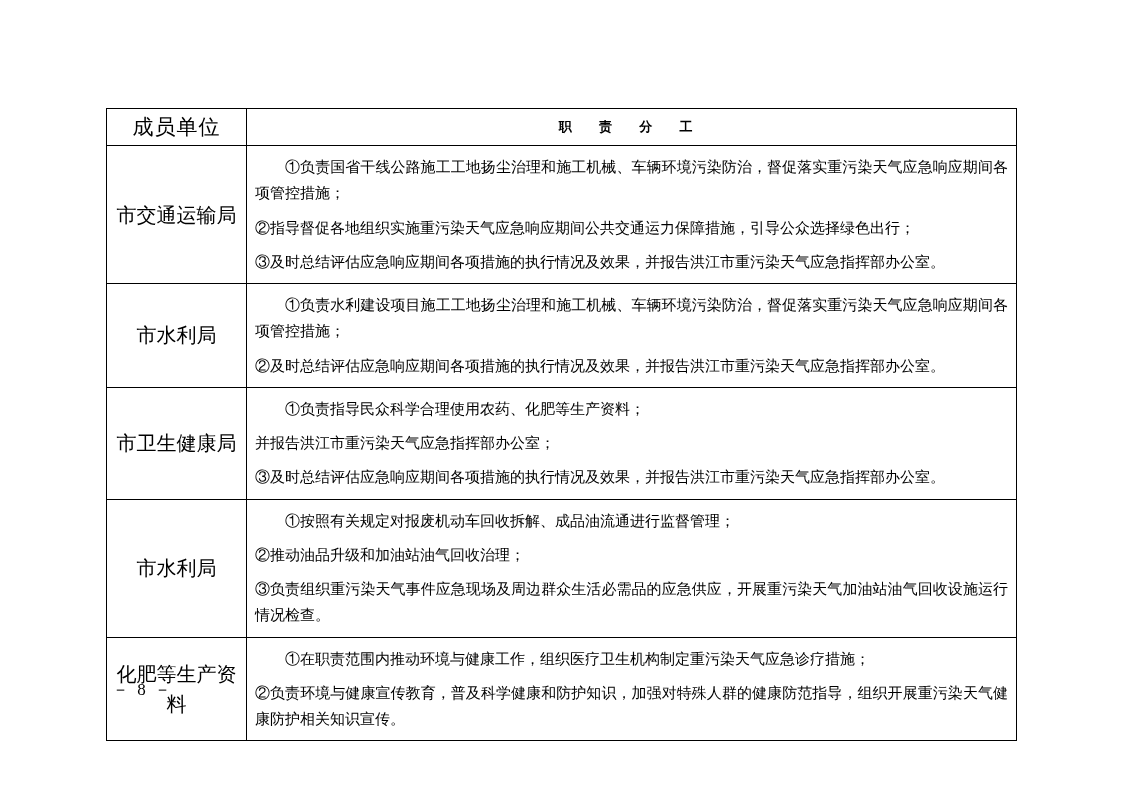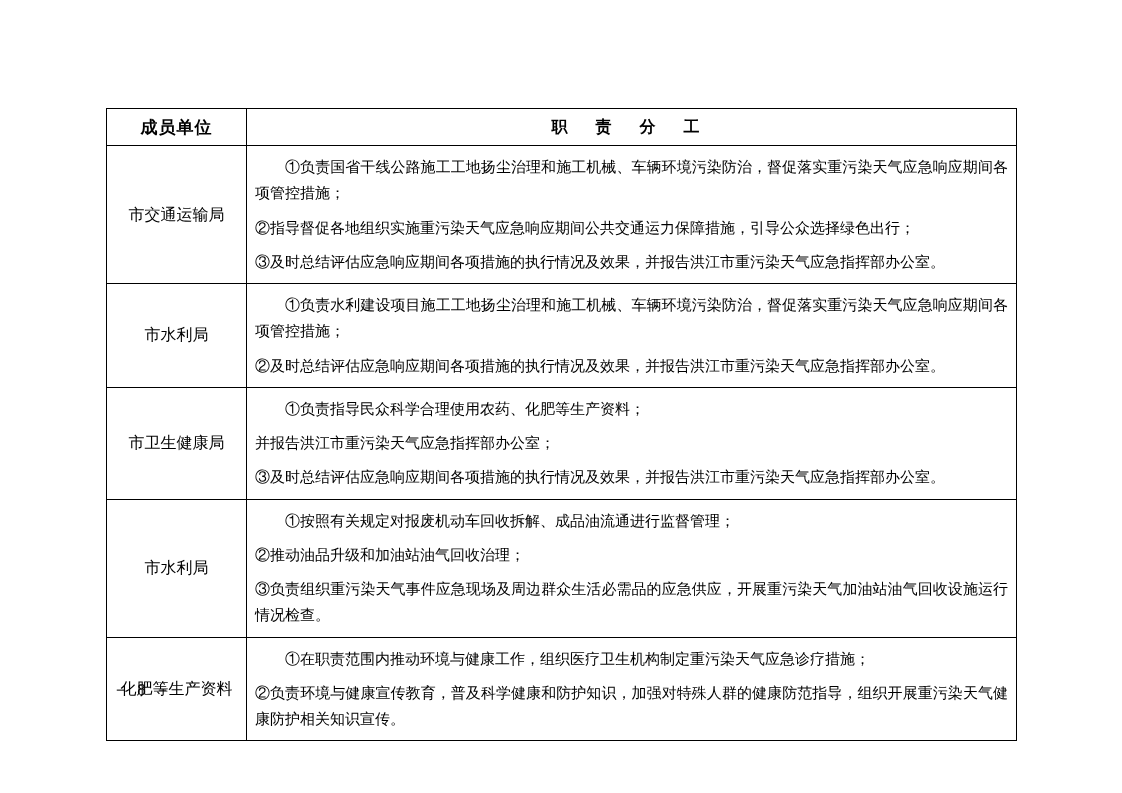--- a/index.html
+++ b/index.html
@@ -34,35 +34,35 @@
   .doc-table td, .doc-table th {
     border: 1px solid #000;
     vertical-align: middle;
     padding: 0;
   }
   .col-unit { width: 140px; }
   .col-duty { width: 770px; }
 
   .hdr-cell {
     text-align: center;
-    font-weight: bold;
-    font-size: 17px;
+    font-weight: normal;
+    font-size: 21px;
     height: 36px;
     letter-spacing: 1px;
   }
   .hdr-duty {
     text-align: center;
     font-weight: bold;
-    font-size: 16px;
+    font-size: 13px;
     letter-spacing: 12px;
     padding-left: 12px;
   }
   .unit-cell {
     text-align: center;
-    font-size: 16px;
+    font-size: 20px;
     padding: 6px 4px;
     line-height: 1.5;
   }
   .duty-cell {
     font-size: 15px;
     line-height: 1.75;
     padding: 10px 10px 10px 12px;
     text-align: justify;
     text-justify: inter-ideograph;
   }

